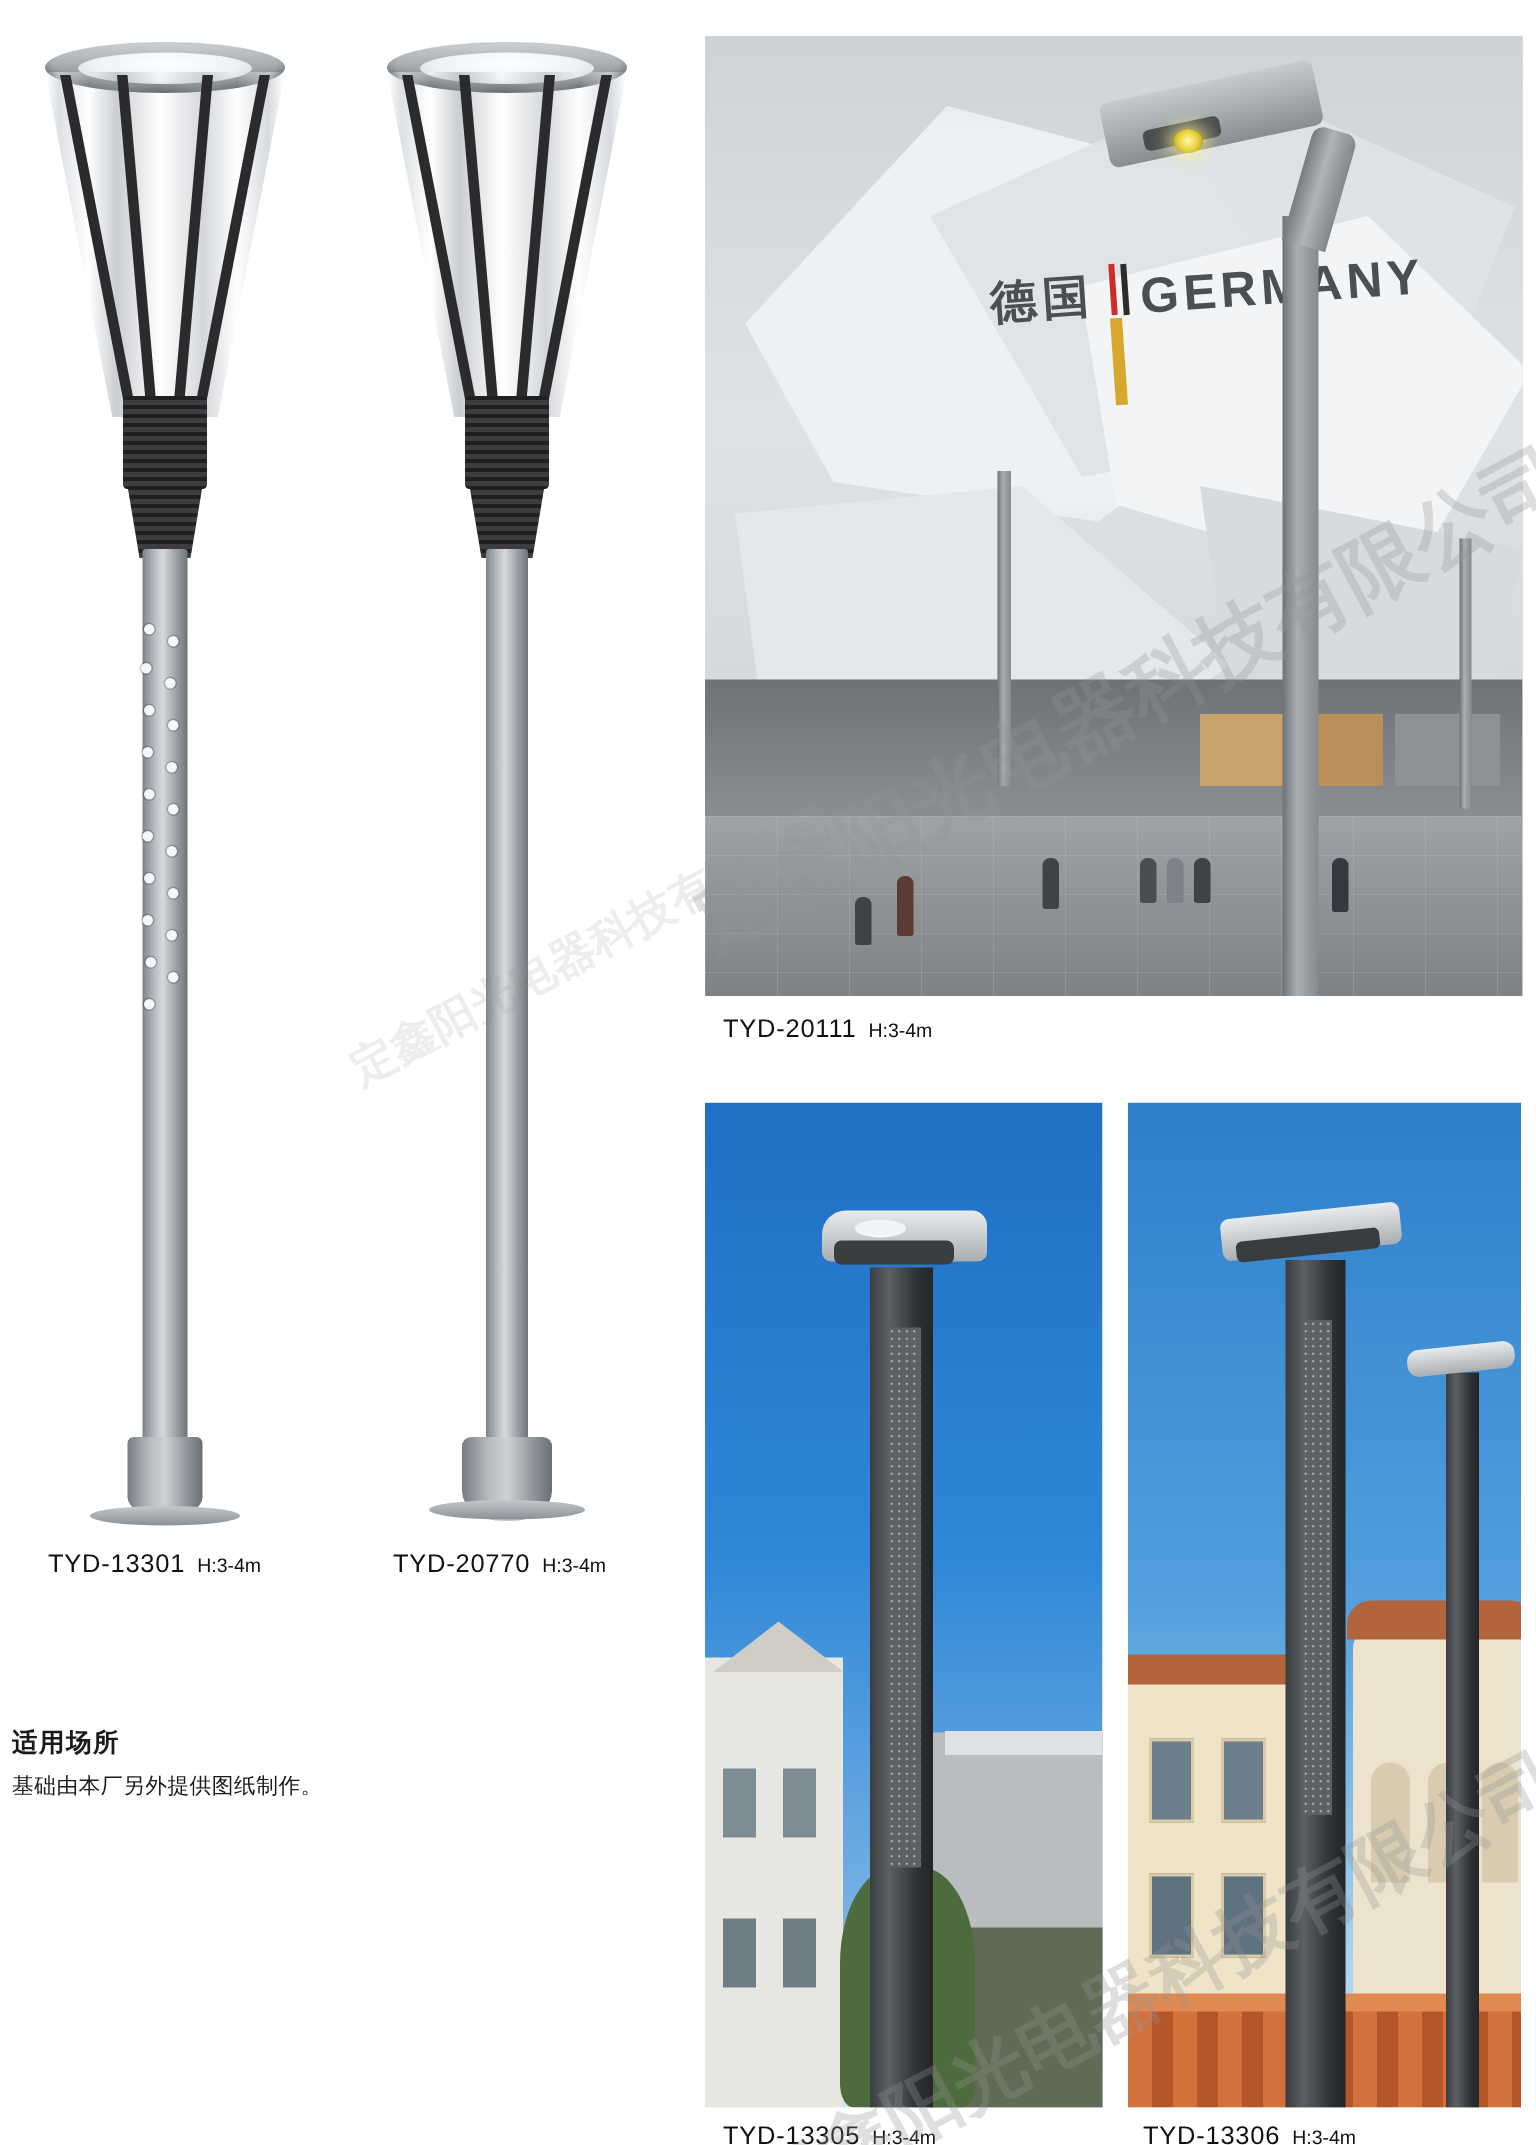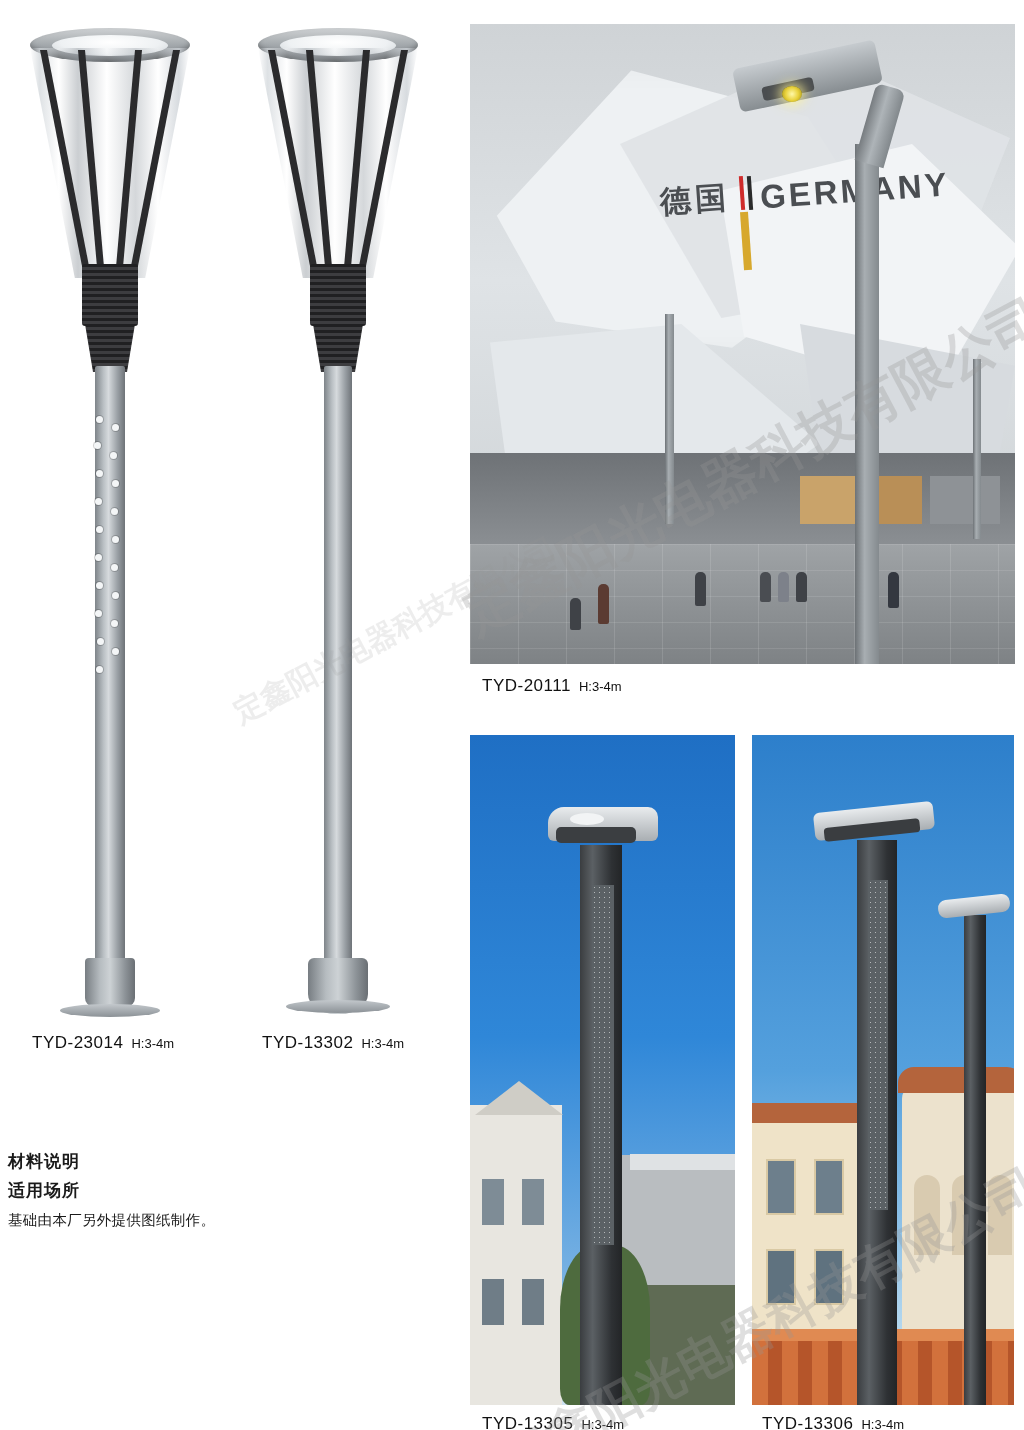--- a/index.html
+++ b/index.html
@@ -163,21 +163,21 @@
         <div class="dot" style="left:21px;top:204px;"></div>
         <div class="dot" style="left:7px;top:222px;"></div>
         <div class="dot" style="left:22px;top:232px;"></div>
         <div class="dot" style="left:6px;top:250px;"></div>
       </div>
       <div class="base flange" style="top:930px;width:50px;height:54px;"></div>
       <div class="plate" style="top:976px;width:100px;"></div>
     </div>
   </div>
   <div class="caption" style="left:32px;top:1033px;">
-    <span class="code">TYD-23014</span><span class="h">H:3-4m</span>
+    <span class="code">TYD-13301</span><span class="h">H:3-4m</span>
   </div>
 
   <div class="lamp-wrap" style="left:248px;top:28px;width:180px;height:990px;">
     <div class="lamp">
       <div class="shade">
         <div class="ring"></div>
         <div class="ring-inner"></div>
         <div class="cone"></div>
         <div class="strut l"></div>
         <div class="strut cl"></div>
@@ -185,21 +185,21 @@
         <div class="strut r"></div>
       </div>
       <div class="collar" style="top:236px;height:62px;"></div>
       <div class="collar taper" style="top:296px;height:48px;"></div>
       <div class="pole" style="top:338px;width:28px;height:610px;"></div>
       <div class="base" style="top:930px;width:60px;height:56px;border-radius:6px 6px 46% 46%/6px 6px 20px 20px;"></div>
       <div class="plate" style="top:972px;width:104px;"></div>
     </div>
   </div>
   <div class="caption" style="left:262px;top:1033px;">
-    <span class="code">TYD-13302</span><span class="h">H:3-4m</span>
+    <span class="code">TYD-20770</span><span class="h">H:3-4m</span>
   </div>
 
   <div class="photo" id="photo-13303" style="left:470px;top:24px;width:545px;height:640px;">
     <div class="sky"></div>
 
     <div class="pav" style="left:10px;top:40px;width:420px;height:330px;background:#eef1f3;clip-path:polygon(4% 46%,36% 2%,78% 16%,96% 52%,60% 86%,18% 78%);box-shadow:inset -30px -20px 50px rgba(0,0,0,.12);"></div>
     <div class="pav" style="left:150px;top:30px;width:390px;height:300px;background:#dfe3e6;clip-path:polygon(0% 30%,52% 0%,100% 28%,86% 74%,26% 88%);opacity:.92;"></div>
     <div class="pav" style="left:250px;top:120px;width:300px;height:260px;background:#f2f4f6;clip-path:polygon(0% 18%,64% 0%,100% 40%,72% 96%,8% 74%);"></div>
     <div class="pav" style="left:20px;top:300px;width:330px;height:230px;background:#e4e8eb;clip-path:polygon(0% 8%,58% 0%,100% 52%,52% 100%,6% 72%);"></div>
     <div class="pav" style="left:330px;top:300px;width:215px;height:190px;background:#d7dbdf;clip-path:polygon(0% 0%,100% 22%,88% 100%,10% 78%);"></div>
@@ -288,21 +288,20 @@
 
     <div class="darkpole" style="left:212px;top:180px;width:22px;height:490px;"></div>
     <div class="lamphead" style="left:186px;top:162px;width:72px;height:18px;transform:rotate(-6deg);"></div>
   </div>
   <div class="caption" style="left:762px;top:1414px;">
     <span class="code">TYD-13306</span><span class="h">H:3-4m</span>
   </div>
 
   <div class="textblock">
 
-    <h3 class="t-head">材料说明</h3>
 
     <h3 class="t-head">适用场所</h3>
     <p class="t-body" style="margin-bottom:2px;">基础由本厂另外提供图纸制作。</p>
   </div>
 
   <div class="wm" style="left:430px;top:430px;font-size:54px;">定鑫阳光电器科技有限公司</div>
   <div class="wm" style="left:215px;top:610px;font-size:30px;opacity:.55;">定鑫阳光电器科技有限公司</div>
   <div class="wm" style="left:470px;top:1290px;font-size:50px;">定鑫阳光电器科技有限公司</div>
 
 </div>

